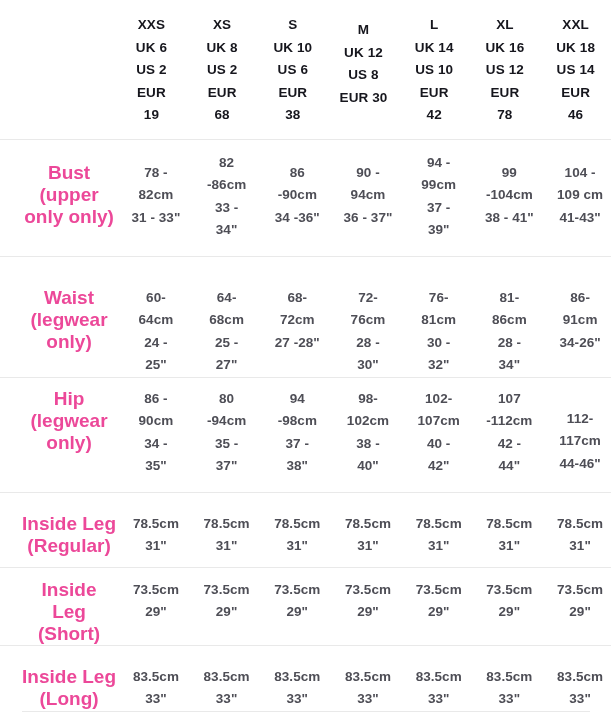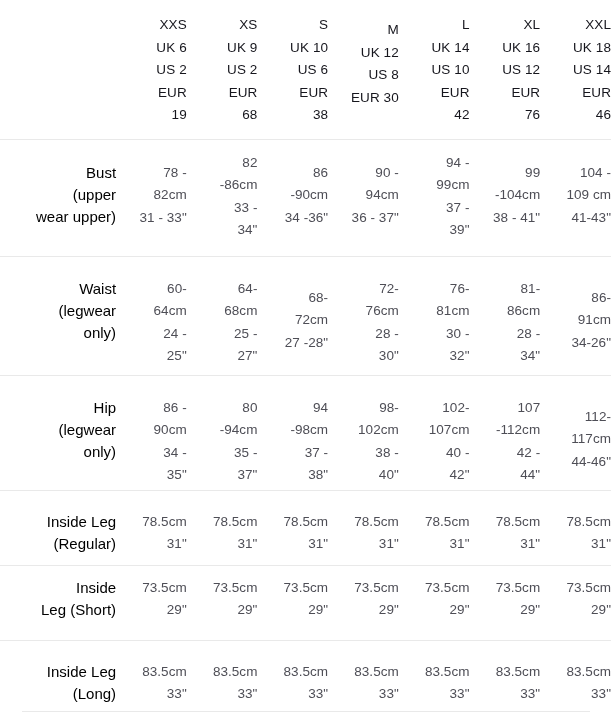--- a/index.html
+++ b/index.html
@@ -31,22 +31,22 @@
   }
 
   .chart-table col.col-label { width: 110px; }
   .chart-table col.col-size  { width: 67px; }
 
   .chart-table td,
   .chart-table th {
     padding: 0;
     margin: 11px;
     vertical-align: top;
-    text-align: right;
-    font-weight: normal;
+    text-align: center;
+    font-weight: bold;
   }
 
   
   .header-row th {
     height: 139px;
     padding-top: 14px;
     box-sizing: border-box;
   }
 
   .header-spacer { }
@@ -67,30 +67,30 @@
     display: block;
     white-space: nowrap;
   }
 
   
   .data-row > td {
     border-top: 1px solid #e9e9e9;
     box-sizing: border-box;
   }
   .data-row.r-bust   > td { height: 117px; padding-top: 22px; }
-  .data-row.r-waist  > td { height: 119px; padding-top: 21px; }
-  .data-row.r-hip    > td { height: 115px; padding-top: 21px; }
+  .data-row.r-waist  > td { height: 119px; padding-top: 30px; }
+  .data-row.r-hip    > td { height: 115px; padding-top: 10px; }
   .data-row.r-leg-reg   > td { height: 75px; padding-top: 20px; }
   .data-row.r-leg-short > td { height: 75px; padding-top: 11px; }
   .data-row.r-leg-long  > td { height: 73px; padding-top: 20px; }
 
   .row-label {
-    font-size: 15px;
+    font-size: 19px;
     line-height: 22px;
-    color: #000000;
+    color: #ec4899;
     font-weight: 600;
     padding-left: 22px !important;
     padding-right: 6px;
   }
   .row-label .label-line {
     display: block;
   }
 
   .cell {
     font-size: 13.5px;
@@ -140,21 +140,21 @@
         <th class="header-spacer"></th>
       <th class="size-head">
             <span class="head-line">XXS</span>
             <span class="head-line">UK 6</span>
             <span class="head-line">US 2</span>
             <span class="head-line">EUR</span>
             <span class="head-line">19</span>
           </th>
           <th class="size-head">
             <span class="head-line">XS</span>
-            <span class="head-line">UK 9</span>
+            <span class="head-line">UK 8</span>
             <span class="head-line">US 2</span>
             <span class="head-line">EUR</span>
             <span class="head-line">68</span>
           </th>
           <th class="size-head">
             <span class="head-line">S</span>
             <span class="head-line">UK 10</span>
             <span class="head-line">US 6</span>
             <span class="head-line">EUR</span>
             <span class="head-line">38</span>
@@ -170,38 +170,38 @@
             <span class="head-line">UK 14</span>
             <span class="head-line">US 10</span>
             <span class="head-line">EUR</span>
             <span class="head-line">42</span>
           </th>
           <th class="size-head">
             <span class="head-line">XL</span>
             <span class="head-line">UK 16</span>
             <span class="head-line">US 12</span>
             <span class="head-line">EUR</span>
-            <span class="head-line">76</span>
+            <span class="head-line">78</span>
           </th>
           <th class="size-head">
             <span class="head-line">XXL</span>
             <span class="head-line">UK 18</span>
             <span class="head-line">US 14</span>
             <span class="head-line">EUR</span>
             <span class="head-line">46</span>
           </th>
         </tr>
     </thead>
 
     <tbody>
         <tr class="data-row r-bust">
           <td class="row-label">
             <span class="label-line">Bust</span>
             <span class="label-line">(upper</span>
-            <span class="label-line">wear upper)</span>
+            <span class="label-line">only only)</span>
           </td>
           <td class="cell">
             <span class="cell-line">78 -</span>
             <span class="cell-line">82cm</span>
             <span class="cell-line">31 - 33"</span>
           </td>
           <td class="cell nudge-up">
             <span class="cell-line">82</span>
             <span class="cell-line">-86cm</span>
             <span class="cell-line">33 -</span>

